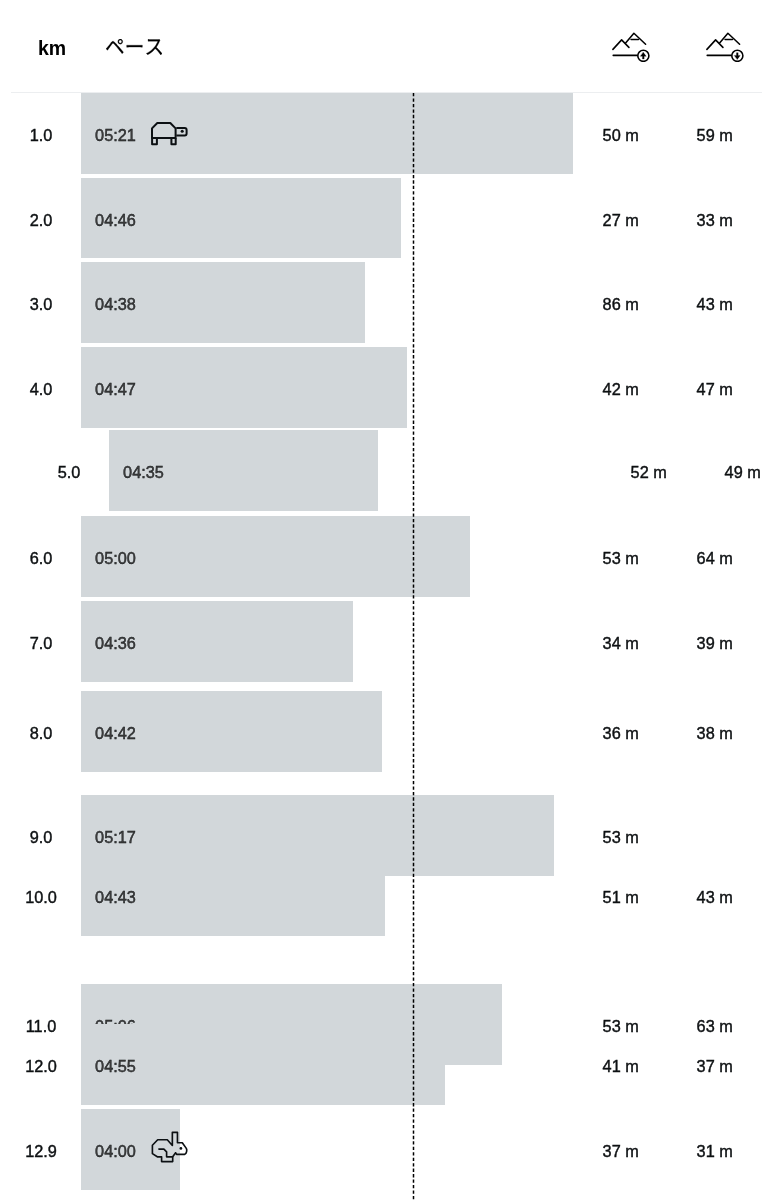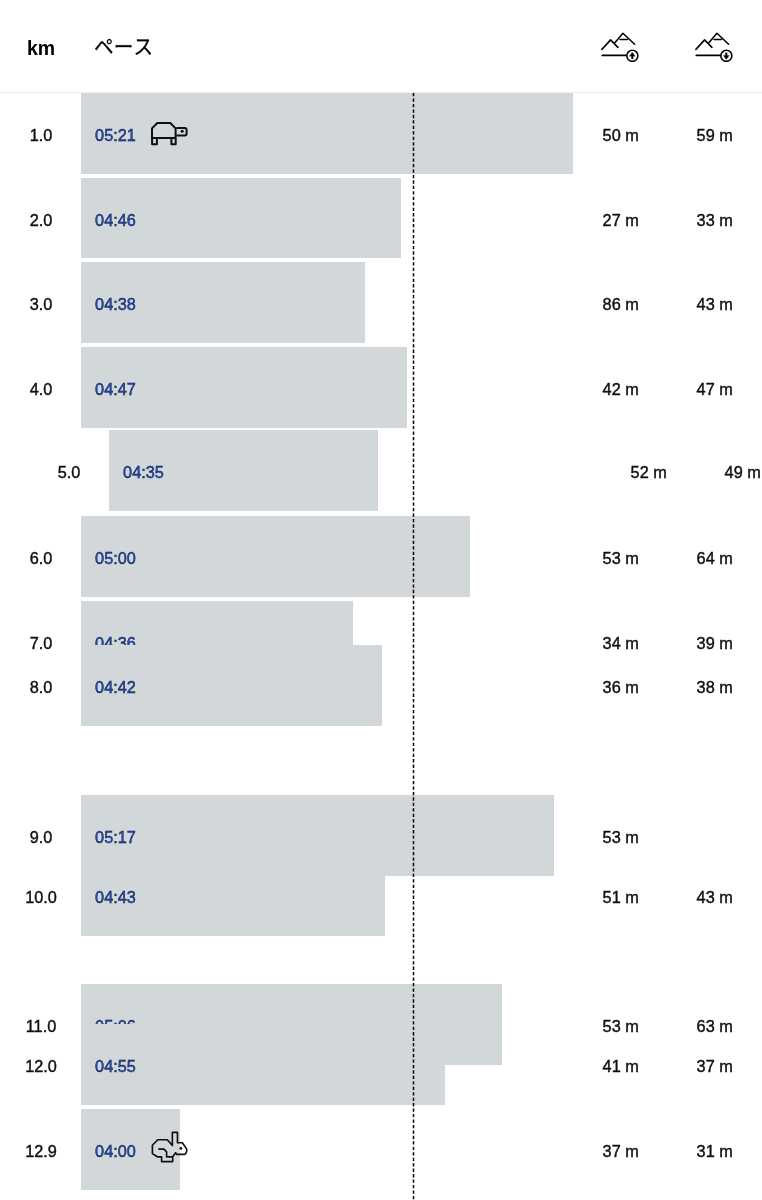--- a/index.html
+++ b/index.html
@@ -7,37 +7,37 @@
   body{
     width:762px;height:1200px;overflow:hidden;background:#ffffff;
     font-family:"Liberation Sans",sans-serif;
     -webkit-font-smoothing:antialiased;
   }
   .hdr-km,.dist,.pace,.gain,.loss{transform:translateZ(0);}
   .dist,.pace,.gain,.loss{-webkit-text-stroke:0.42px #0e1113;}
   #app{position:relative;width:762px;height:1200px;}
 
   
-  .hdr{position:absolute;left:0;top:0;width:617px;height:92px;}
+  .hdr{position:absolute;left:11px;top:0;width:617px;height:92px;}
   .hdr-km{position:absolute;left:27px;top:39px;font-size:19.5px;font-weight:bold;color:#000000;letter-spacing:0px;line-height:19.5px;}
   .hdr-pace{position:absolute;left:95.3px;top:38.9px;}
   .hdr-pace svg{display:block;}
   .hdr-icon{position:absolute;top:31.8px;}
   .hdr-icon svg{display:block;}
   .hdr-rule{position:absolute;left:0;top:92px;width:762px;height:1px;background:#eceef0;}
 
   
   .row{position:absolute;left:0;width:762px;height:84.7px;}
   .bar{position:absolute;left:81px;top:0;height:80.7px;background:#d2d7da;}
   .dist{position:absolute;left:11px;top:0;width:60px;height:80.7px;
         display:flex;align-items:center;justify-content:center;
         font-size:16.3px;line-height:1;color:#0e1113;padding-top:3.5px;box-sizing:border-box;}
   .pace{position:absolute;left:95.1px;top:0;height:80.7px;
         display:flex;align-items:center;
-        font-size:16.3px;line-height:1;color:#1d4ed8;padding-top:3.5px;box-sizing:border-box;}
+        font-size:16.3px;line-height:1;color:#404040;padding-top:3.5px;box-sizing:border-box;}
   .animal{position:absolute;top:0;height:80.7px;display:flex;align-items:center;}
   .animal svg{display:block;}
   .gain{position:absolute;left:591.2px;top:0;width:59px;height:80.7px;
         display:flex;align-items:center;justify-content:center;
         font-size:16.3px;line-height:1;color:#0e1113;padding-top:3.5px;box-sizing:border-box;}
   .loss{position:absolute;left:685.2px;top:0;width:59px;height:80.7px;
         display:flex;align-items:center;justify-content:center;
         font-size:16.3px;line-height:1;color:#0e1113;padding-top:3.5px;box-sizing:border-box;}
 
   
@@ -137,21 +137,21 @@
         <div class="gain">53 m</div>
         <div class="loss">64 m</div>
       </div>
       <div class="row" style="top: 601.002px;">
         <div class="bar" style="width:272.3px"></div>
         <div class="dist">7.0</div>
         <div class="pace">04:36</div>
         <div class="gain">34 m</div>
         <div class="loss">39 m</div>
       </div>
-      <div class="row" style="top: 645px;">
+      <div class="row" style="top: 691px;">
         <div class="bar" style="width:301.0px"></div>
         <div class="dist">8.0</div>
         <div class="pace">04:42</div>
         <div class="gain">36 m</div>
         <div class="loss">38 m</div>
       </div>
       <div class="row" style="top: 795px; padding-left: 36px;">
         <div class="bar" style="width:473.0px"></div>
         <div class="dist">9.0</div>
         <div class="pace">05:17</div>

